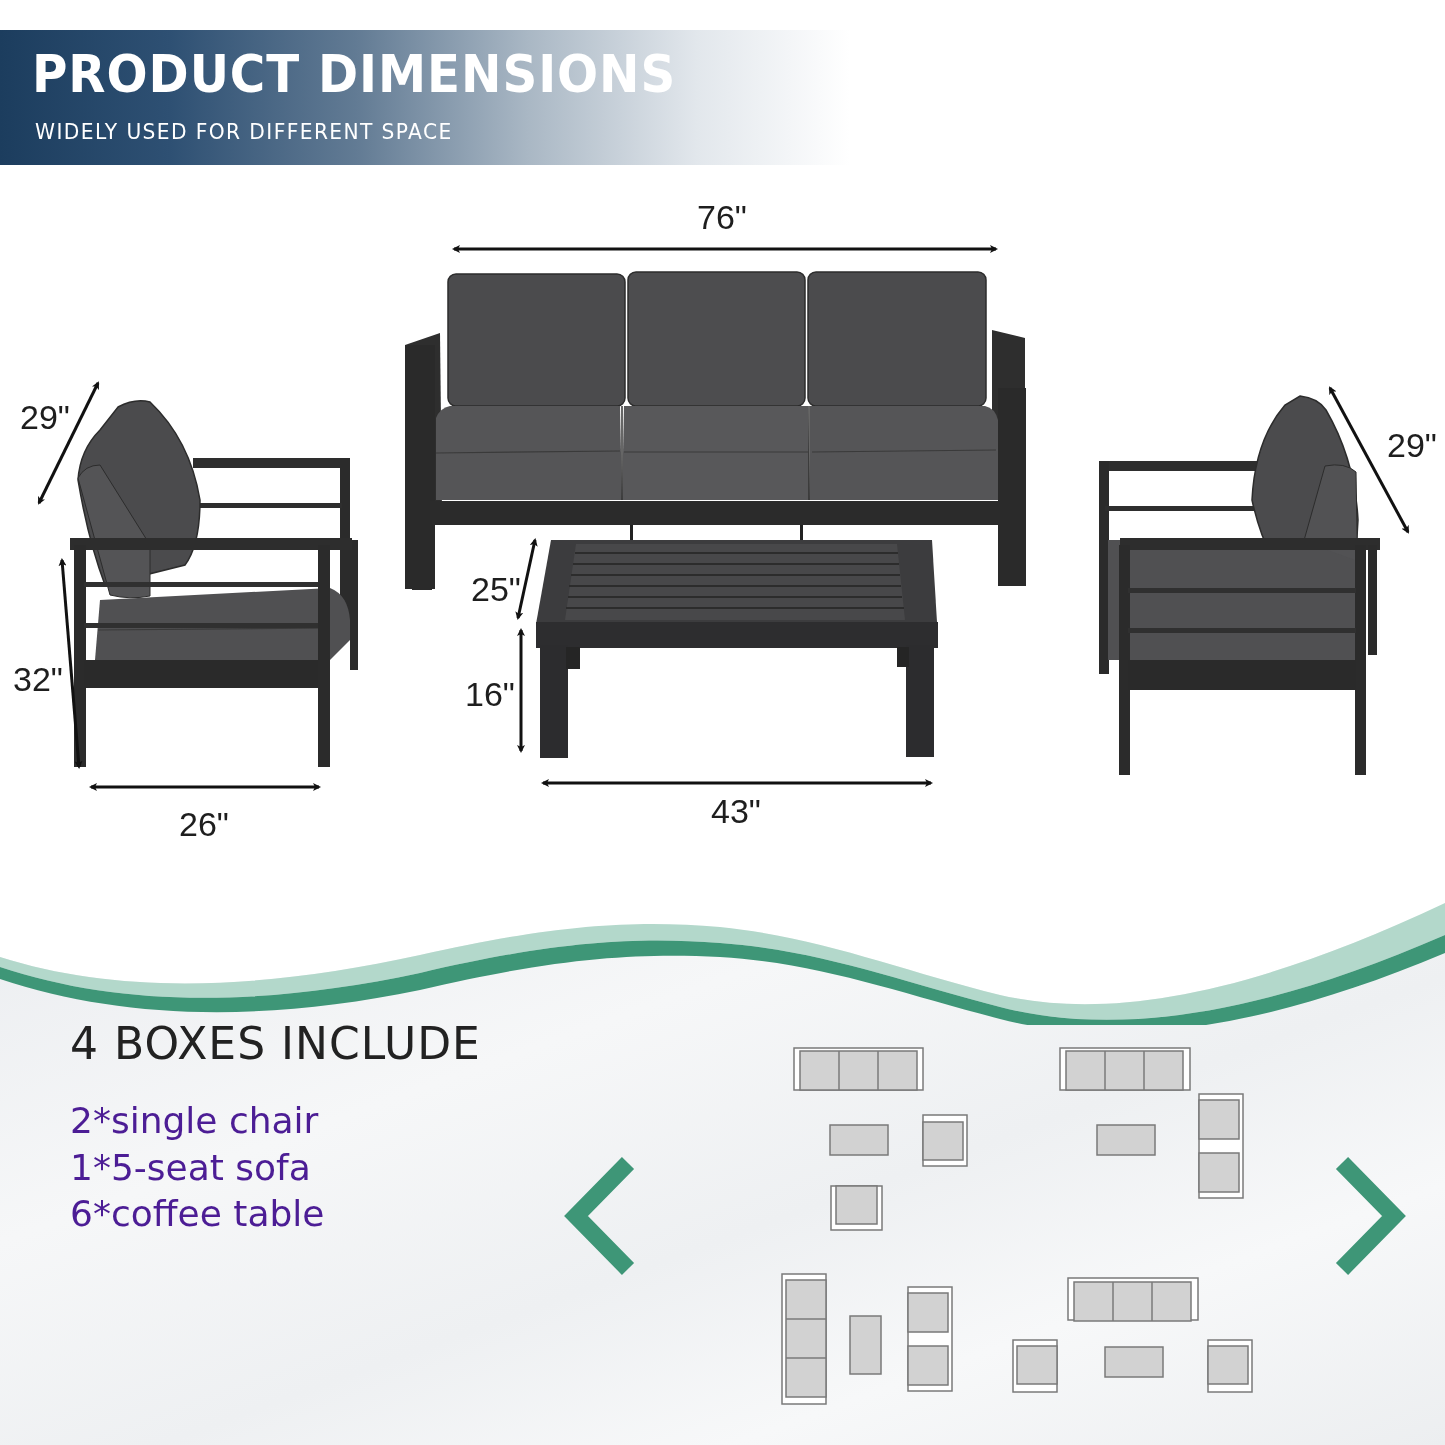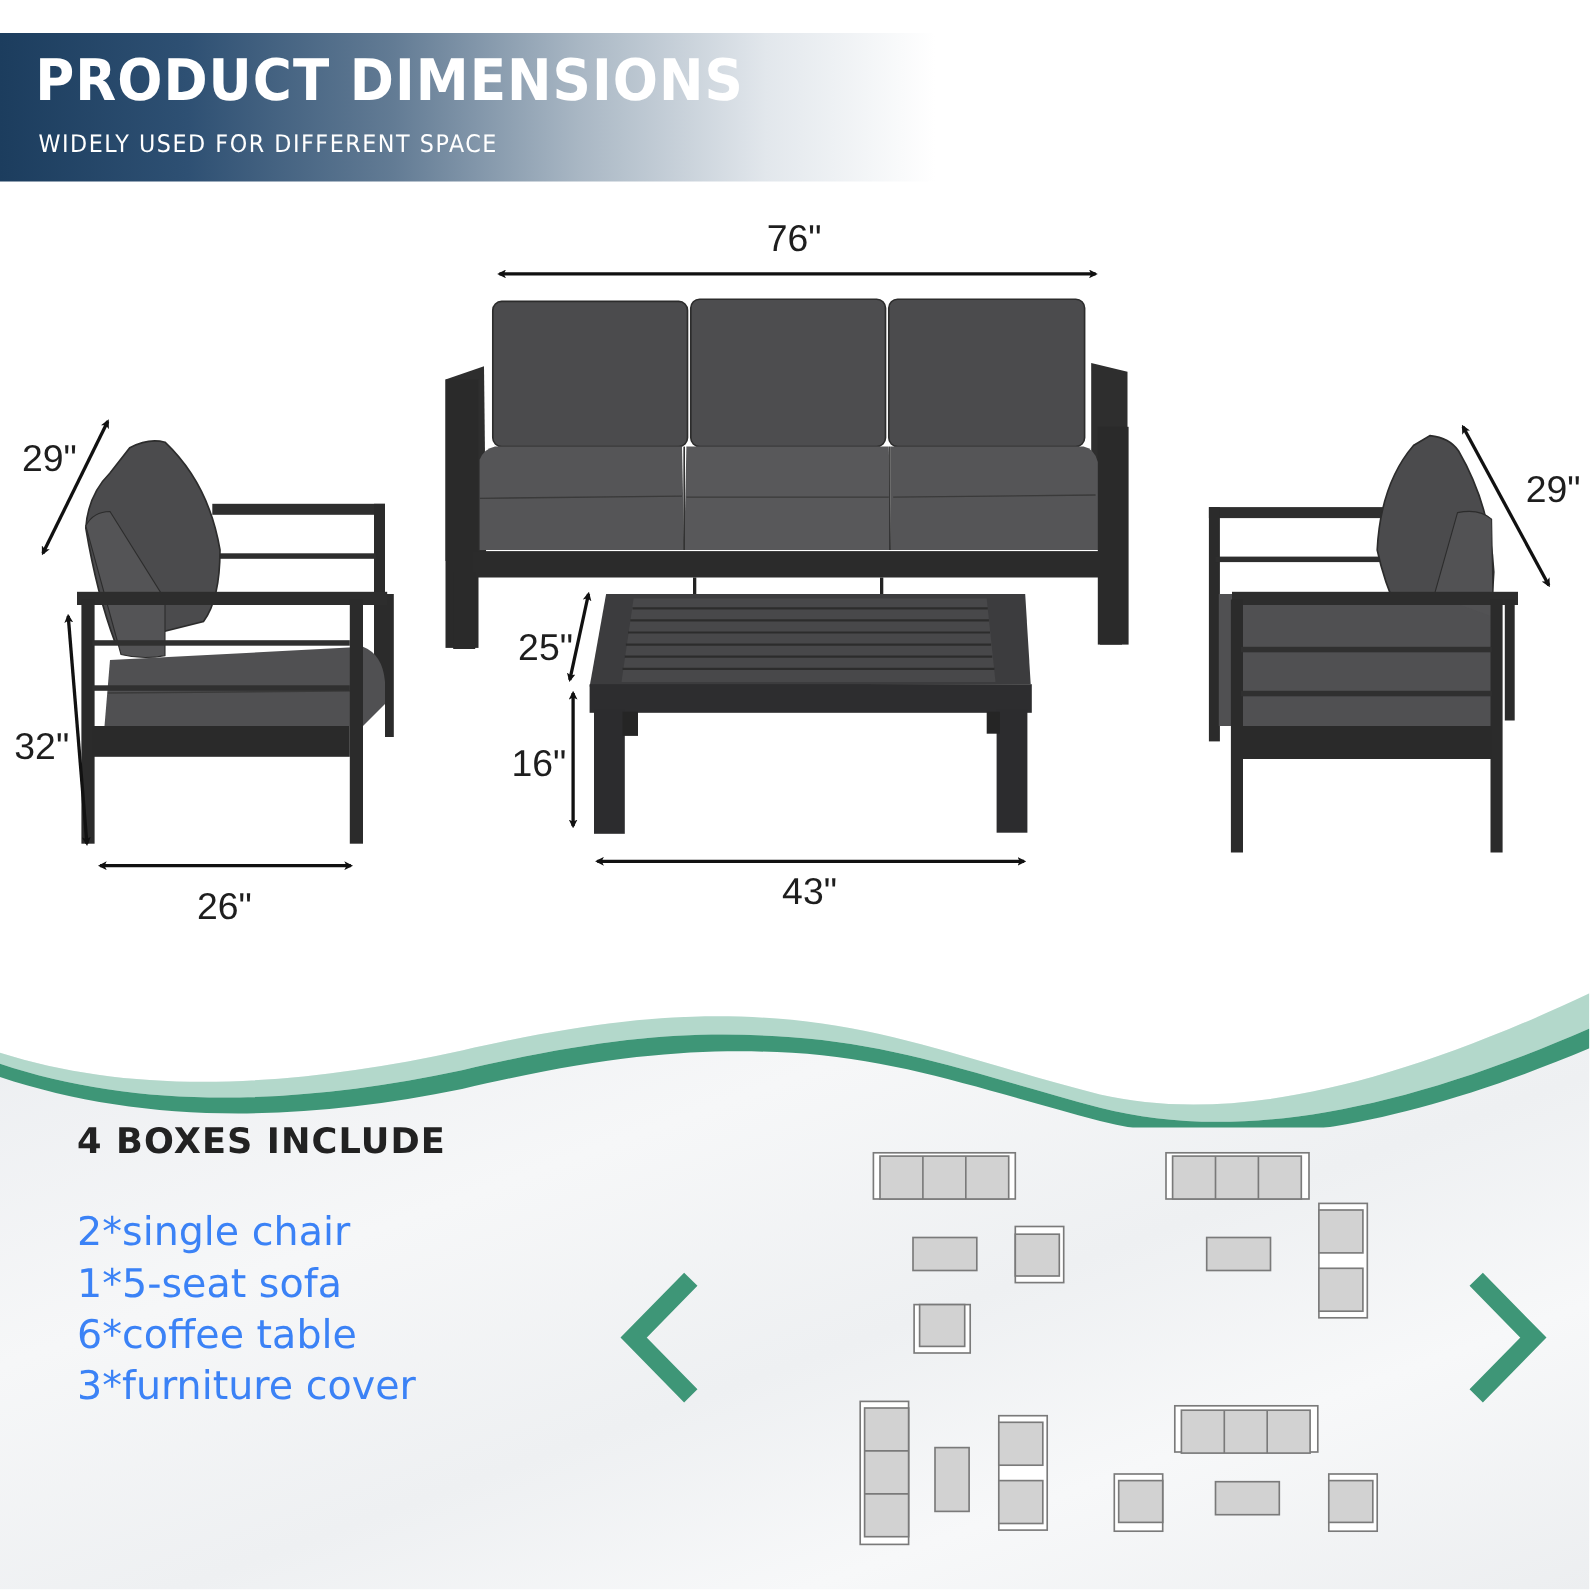--- a/index.html
+++ b/index.html
@@ -13,23 +13,23 @@
   .banner-sub { left:35px; top:119px; font-family:"DejaVu Sans", sans-serif; font-size:22px; color:#ffffff; letter-spacing:1.5px; white-space:nowrap; transform:scaleX(0.92); transform-origin:left top; }
 
   
   .dim { font-family:"Liberation Sans", sans-serif; font-size:34px; color:#1e1e1e; white-space:nowrap; }
 
   svg.scene { position:absolute; left:0; top:0; }
 
   
   .lower-bg { left:0; top:930px; width:1445px; height:515px;
     background:linear-gradient(160deg,#eceef1 0%,#f6f7f8 30%,#eef0f2 55%,#f7f8f9 75%,#eceef0 100%); }
-  .boxes-title { left:70px; top:1018px; font-family:"DejaVu Sans", sans-serif; font-weight:bold; font-size:32px; color:#222222; white-space:nowrap; letter-spacing:1px; }
+  .boxes-title { left:70px; top:1018px; font-family:"DejaVu Sans", sans-serif; font-weight:normal; font-size:44px; color:#222222; white-space:nowrap; letter-spacing:1px; }
   .boxes-list { left:70px; top:1098px; margin:0; padding:0; list-style:none; }
-  .boxes-list li { font-family:"DejaVu Sans", sans-serif; font-size:36px; color:#3b82f6; line-height:46.5px; white-space:nowrap; }
+  .boxes-list li { font-family:"DejaVu Sans", sans-serif; font-size:36px; color:#4c1d95; line-height:46.5px; white-space:nowrap; }
 
   .nav-arrow { width:80px; height:130px; cursor:pointer; }
 </style>
 </head>
 <body>
 
 <div class="abs banner"></div>
 <div class="abs banner-title">PRODUCT DIMENSIONS</div>
 <div class="abs banner-sub">WIDELY USED FOR DIFFERENT SPACE</div>
 
@@ -152,21 +152,20 @@
   <path d="M0,62 C120,100 260,95 420,60 C560,28 640,25 720,32 C820,42 900,75 1000,100 C1110,125 1250,100 1445,8 L1445,0 L0,0 Z" fill="#ffffff"></path>
   <path d="M0,62 C120,100 260,95 420,60 C560,28 640,25 720,32 C820,42 900,75 1000,100 C1110,125 1250,100 1445,8 L1445,40 C1250,125 1110,140 1000,112 C900,86 820,55 720,48 C640,42 560,45 420,78 C260,112 120,112 0,72 Z" fill="#b3d8cb"></path>
   <path d="M0,72 C120,112 260,112 420,78 C560,45 640,42 720,48 C820,55 900,86 1000,112 C1110,140 1250,125 1445,40 L1445,58 C1250,140 1110,152 1000,124 C900,98 820,68 720,62 C640,58 560,62 420,95 C260,128 120,124 0,84 Z" fill="#3e9677"></path>
 </svg>
 
 <div class="abs boxes-title">4 BOXES INCLUDE</div>
 <ul class="abs boxes-list">
   <li>2*single chair</li>
   <li>1*5-seat sofa</li>
   <li>6*coffee table</li>
-  <li>3*furniture cover</li>
 </ul>
 
 <svg class="abs nav-arrow" style="left:562px; top:1153px;" viewBox="0 0 80 130">
   <polyline points="66,10 14,63 66,116" fill="none" stroke="#3e9677" stroke-width="17" stroke-linejoin="miter"></polyline>
 </svg>
 <svg class="abs nav-arrow" style="left:1328px; top:1153px;" viewBox="0 0 80 130">
   <polyline points="14,10 66,63 14,116" fill="none" stroke="#3e9677" stroke-width="17" stroke-linejoin="miter"></polyline>
 </svg>
 
 <svg class="abs" style="left:0; top:0;" width="1445" height="1445" viewBox="0 0 1445 1445">

